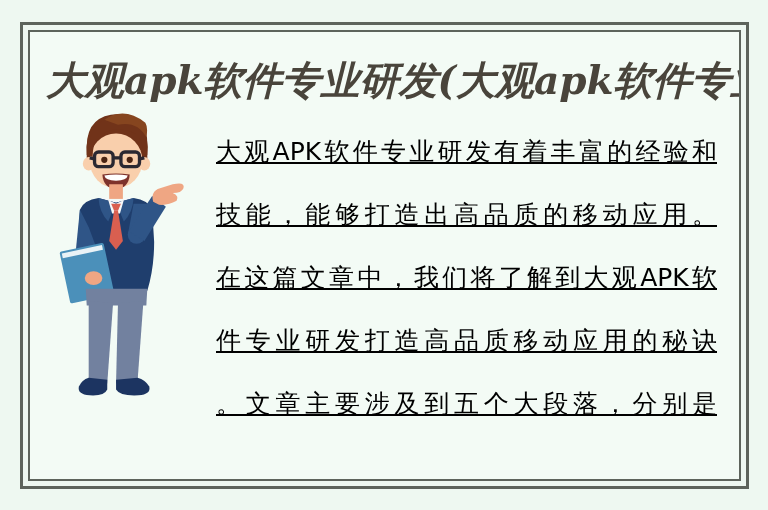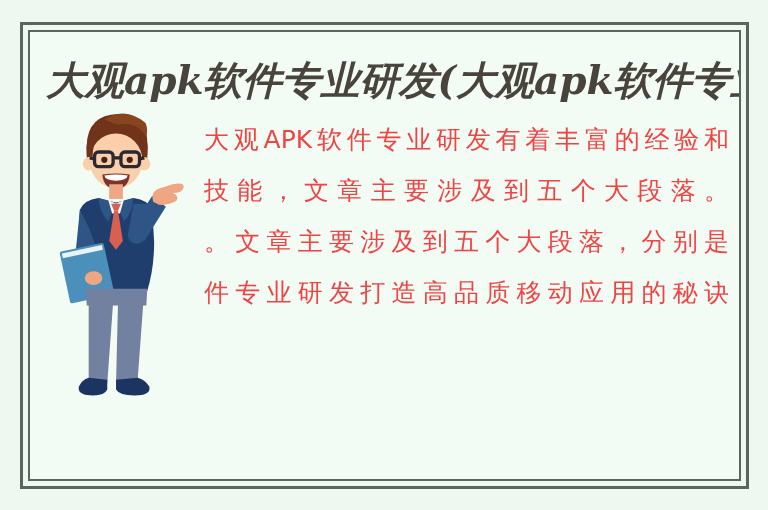--- a/index.html
+++ b/index.html
@@ -26,24 +26,24 @@
   }
   .title span{display:block;white-space:nowrap;}
   .content{
     display:flex;flex-direction:row;align-items:flex-start;
     padding:2px 8px 0 14px;
   }
   .figure{flex:0 0 150px;}
   .figure svg{display:block;width:148px;height:298px;}
   .article{flex:1;min-width:0;padding:4px 2px 0 10px;}
   .article p{
-    margin:0;height:51px;line-height:51px;
-    font-size:25px;color:#ef4444;
+    margin:12px;height:51px;line-height:51px;
+    font-size:25px;color:#000000;
     text-align:justify;text-align-last:justify;
-    overflow:hidden;white-space:nowrap;
+    overflow:hidden;white-space:nowrap;text-decoration:underline;
   }
 </style>
 </head>
 <body>
 
 <div class="frame-outer">
   <div class="frame-inner">
 
     <h1 class="title">
       <span>大观apk软件专业研发(大观apk软件专业</span>
@@ -130,20 +130,21 @@
 
           <g>
             <path d="M40,274 L59,276 L59,286 Q56,293 41,292 Q28,291 30,283 Q33,276 40,274 Z" fill="#1c3461"></path>
             <path d="M68,276 L90,274 Q98,276 102,283 Q104,291 91,292 Q72,293 68,286 Z" fill="#1c3461"></path>
           </g>
         </svg>
       </div>
 
       <div class="article">
         <p>大观APK软件专业研发有着丰富的经验和</p>
-        <p>技能，文章主要涉及到五个大段落。</p>
+        <p>技能，能够打造出高品质的移动应用。</p>
+        <p>在这篇文章中，我们将了解到大观APK软</p>
+        <p>件专业研发打造高品质移动应用的秘诀</p>
         <p>。文章主要涉及到五个大段落，分别是</p>
-        <p>件专业研发打造高品质移动应用的秘诀</p>
       </div>
 
     </div>
   </div>
 </div>
 
 </body></html>

